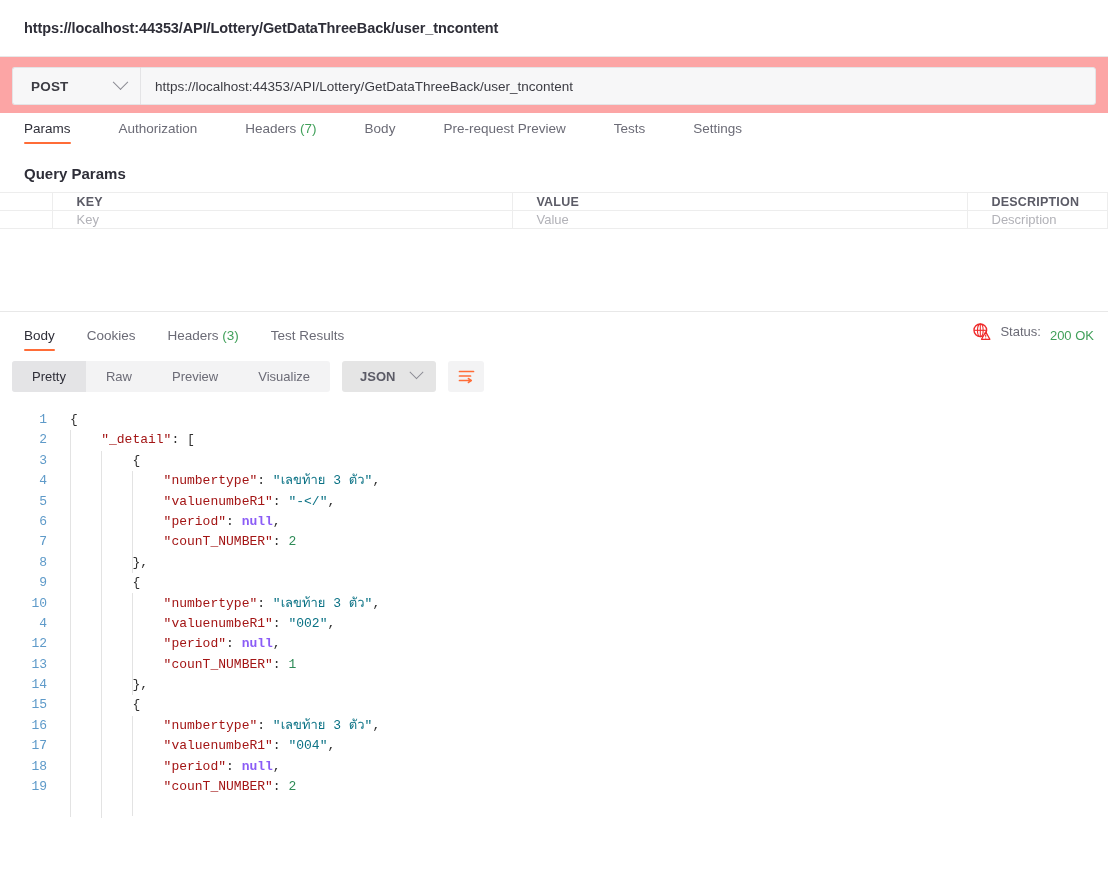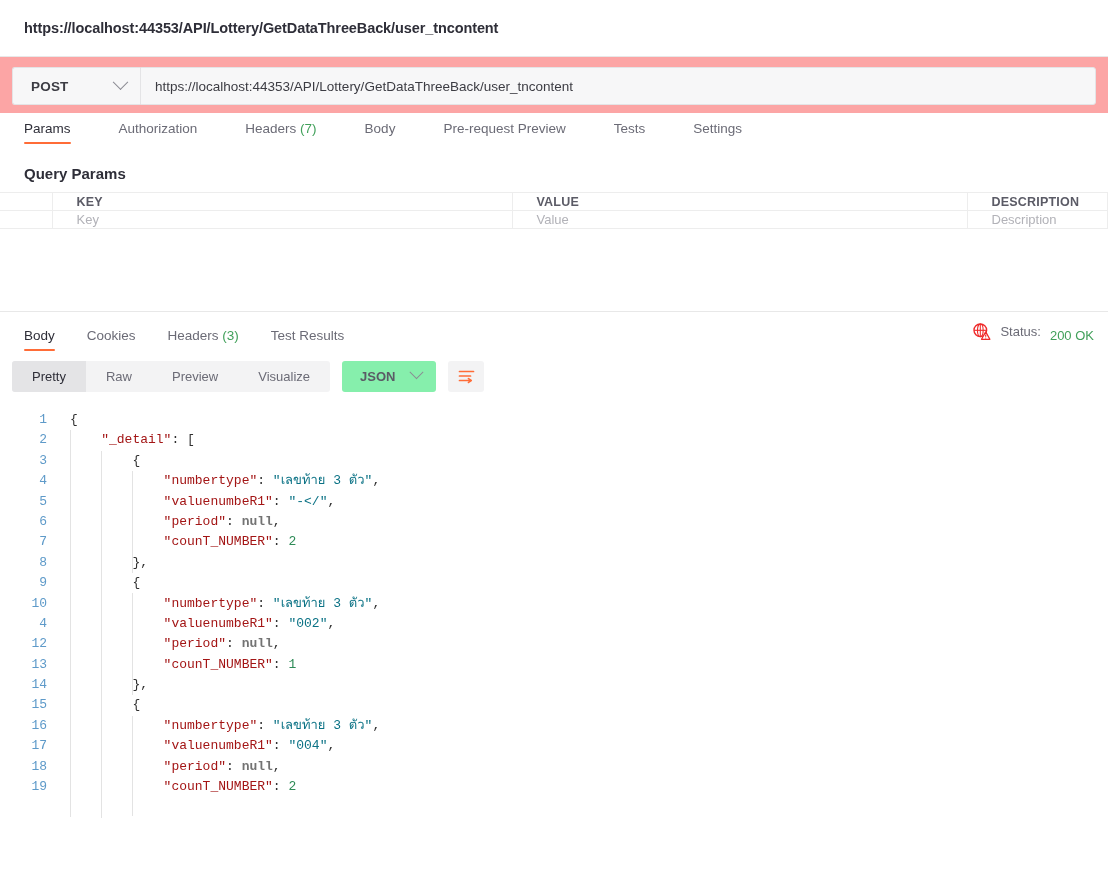--- a/index.html
+++ b/index.html
@@ -188,21 +188,21 @@
     font-size: 13px;
     color: #6b6b76;
     cursor: pointer;
   }
   .seg.active {
     background: #e4e4e6;
     color: #2e2e38;
   }
   .json-select {
     height: 31px;
-    background: #86efac;
+    background: #e5e5e5;
     border-radius: 3px;
     display: flex;
     align-items: center;
     gap: 16px;
     padding: 0 14px 0 18px;
     font-size: 13px;
     color: #5b5b66;
     font-weight: bold;
     cursor: pointer;
   }
@@ -244,21 +244,21 @@
   .code-lines .ln { height: 20.4px; white-space: pre; }
   .guide {
     position: absolute;
     top: 0;
     width: 1px;
     background: #e3e3e3;
   }
   .tk-brace { color: #303030; }
   .tk-key   { color: #a31515; }
   .tk-str   { color: #0b7285; }
-  .tk-null  { color: #737373; font-weight: bold; }
+  .tk-null  { color: #8b5cf6; font-weight: bold; }
   .tk-num   { color: #2e8b57; }
   .tk-punc  { color: #303030; }
 </style>
 </head>
 <body>
 
 <div class="title-bar">
   <span class="url-title">https://localhost:44353/API/Lottery/GetDataThreeBack/user_tncontent</span>
 </div>
 

